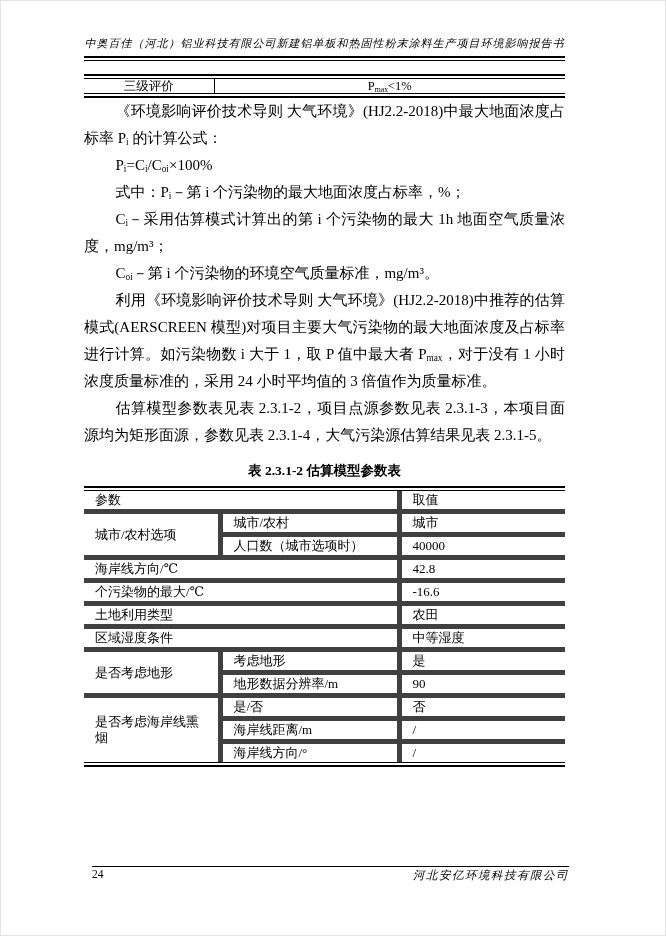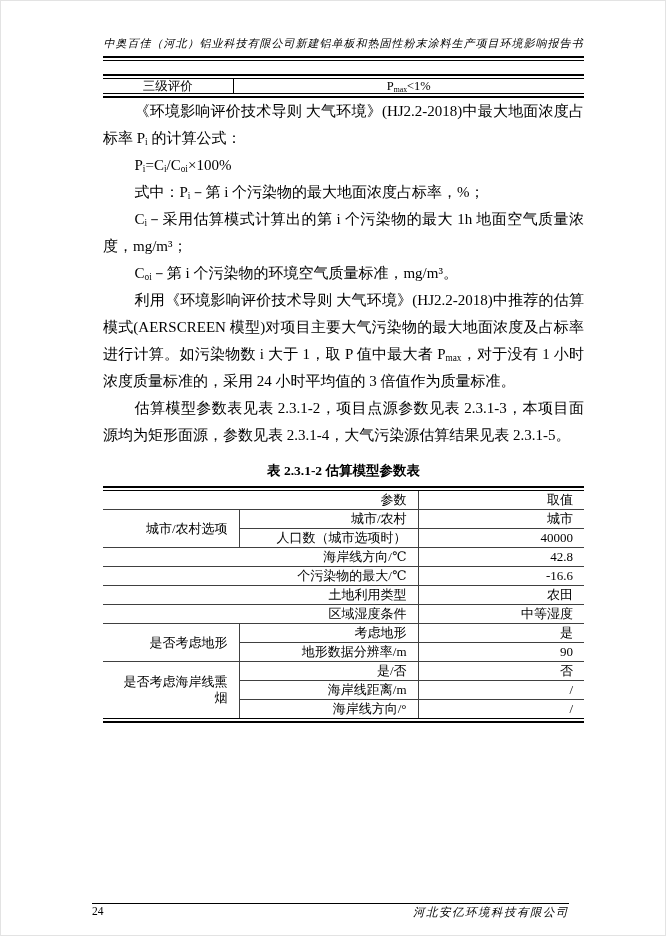--- a/index.html
+++ b/index.html
@@ -7,21 +7,21 @@
     width:666px;height:936px;
     background:#ffffff;
     position:relative;
     font-family:"Liberation Serif","DejaVu Serif",serif;
     color:#000;
     box-shadow:inset 0 0 0 1px #e3e3e3;
     overflow:hidden;
   }
   .content{
     position:absolute;
-    left:103px;
+    left:84px;
     width:481px;
     top:0;
   }
   
   .doc-header-title{
     margin-top:36px;
     text-align:center;
     font-size:11px;
     font-style:italic;
     letter-spacing:1px;
@@ -81,34 +81,34 @@
   }
   .t2-wrap{margin-top:6px;}
   table.t2{
     width:100%;
     border-collapse:collapse;
     border:hidden;
     font-size:13px;
     table-layout:fixed;
   }
   table.t2 td{
-    border:1px solid #404040;
-    text-align:right;
+    border:5px solid #404040;
+    text-align:left;
     vertical-align:middle;
     height:18px;
     padding:0 11px;
     line-height:16px;
   }
   table.t2 col.c1{width:136px;}
   table.t2 col.c2{width:179px;}
   table.t2 col.c3{width:166px;}
   
   .footer{
     position:absolute;
-    top:903px;
+    top:866px;
     left:92px;
     width:477px;
     border-top:1px solid #000;
     display:flex;
     justify-content:space-between;
     align-items:flex-start;
     padding-top:1px;
   }
   .footer .pagenum{font-size:11.5px;}
   .footer .company{

